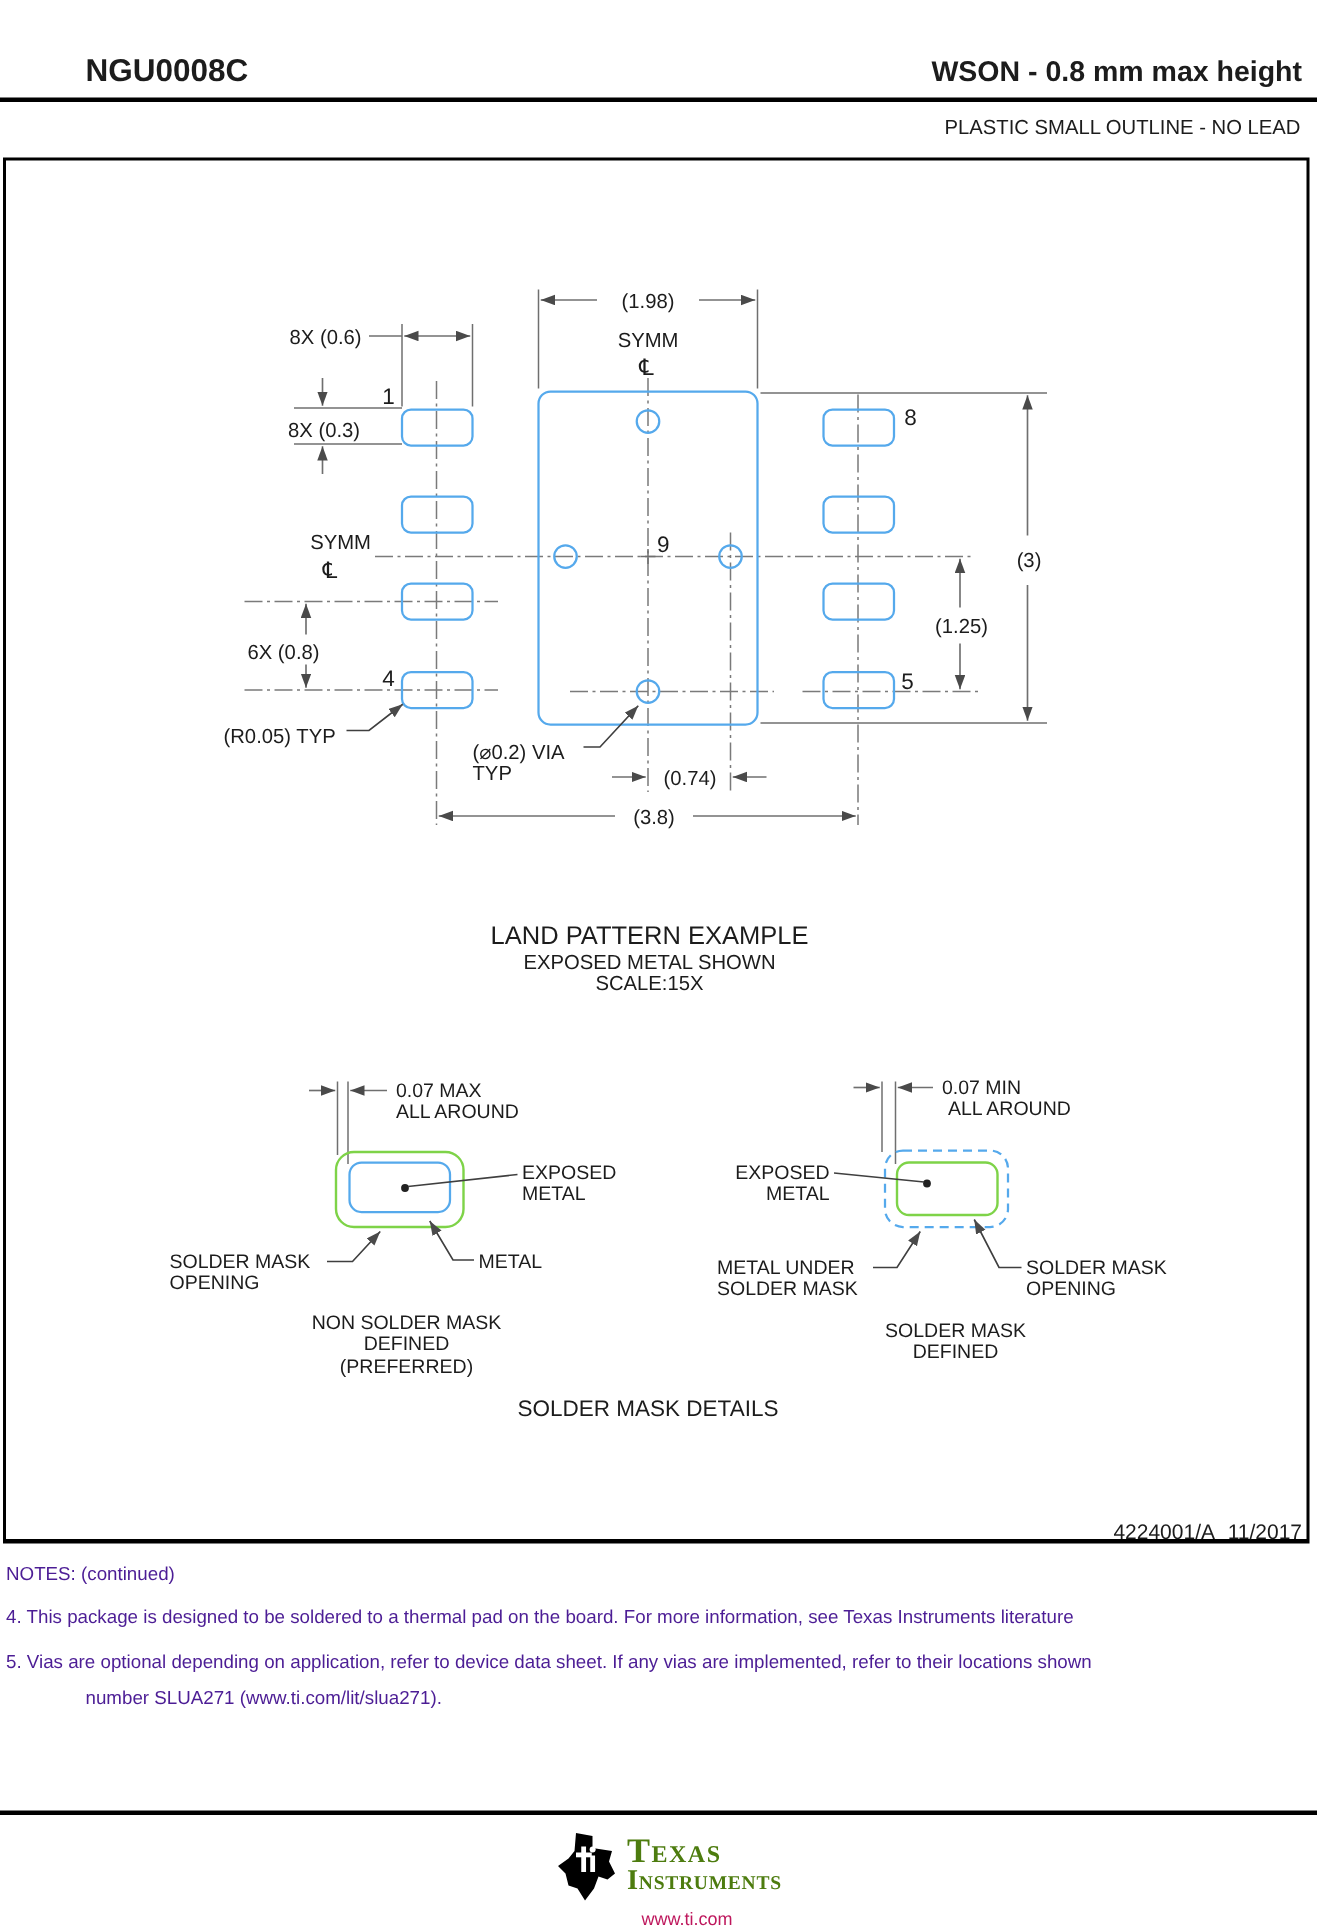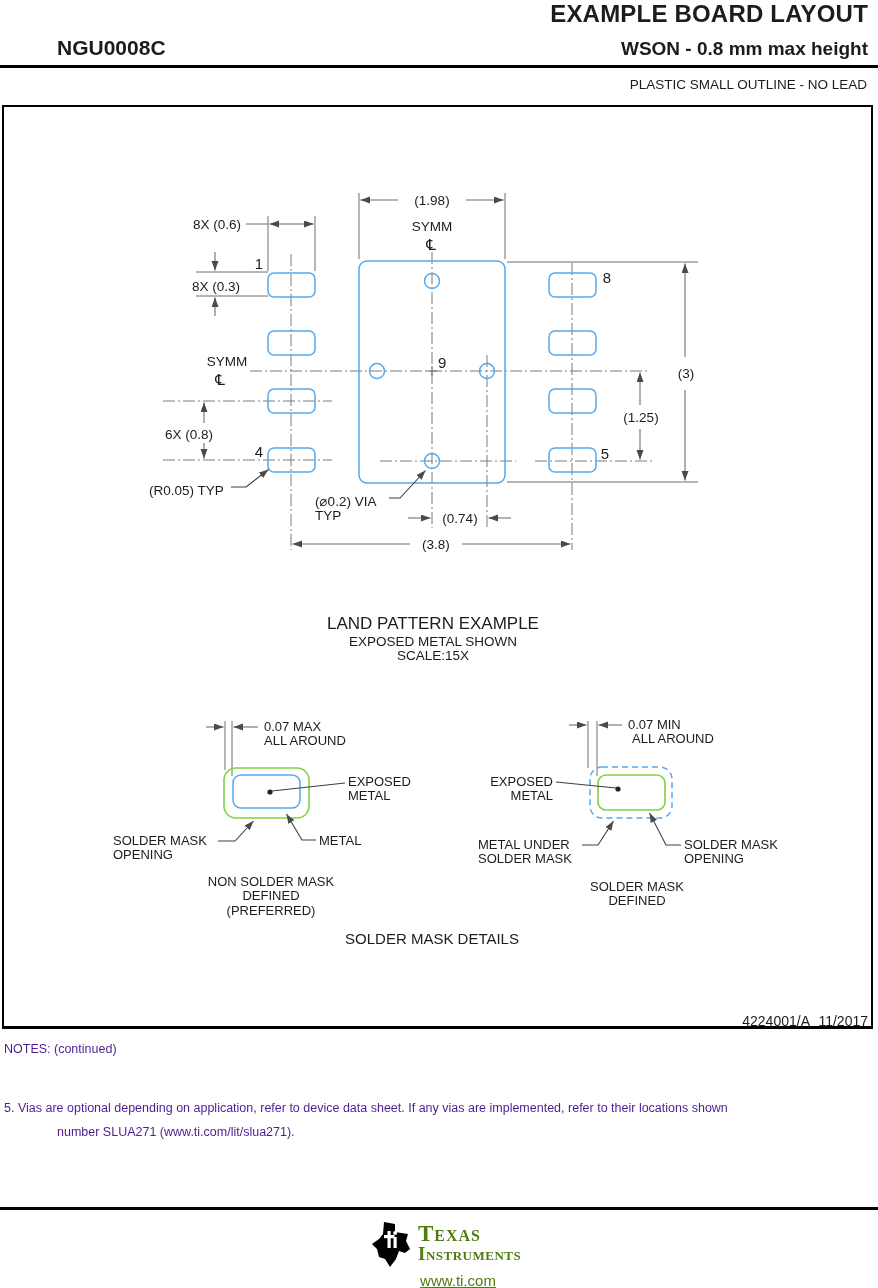--- a/index.html
+++ b/index.html
@@ -30,28 +30,27 @@
   .mid{text-anchor:middle;}
   .end{text-anchor:end;}
   
   .note-line{position:absolute;font-size:12.5px;white-space:nowrap;color:#4c1d95;}
   .bot-rule{top:1207px;left:0;width:878px;height:3px;background:#000;}
   .ti-logo{top:1222px;left:372px;display:flex;align-items:flex-start;}
   .ti-words{margin-left:6px;font-family:"Liberation Serif","DejaVu Serif",serif;
             font-weight:bold;color:#4d7c0f;line-height:1;}
   .ti-texas{font-size:23px;font-variant:small-caps;letter-spacing:1px;}
   .ti-instr{font-size:19px;font-variant:small-caps;letter-spacing:0.5px;margin-top:-1px;}
-  .ti-www{top:1272px;left:373px;width:170px;text-align:center;font-size:15px;color:#4d7c0f;text-decoration:underline;}
+  .ti-www{top:1272px;left:373px;width:170px;text-align:center;font-size:12px;color:#be185d;}
 </style>
 </head>
 <body>
 
 <div class="page">
 
-  <div class="abs hdr-title">EXAMPLE BOARD LAYOUT</div>
   <div class="abs hdr-part">NGU0008C</div>
   <div class="abs hdr-sub">WSON - 0.8 mm max height</div>
   <div class="abs hdr-rule"></div>
   <div class="abs hdr-pkg">PLASTIC SMALL OUTLINE - NO LEAD</div>
 
   <div class="abs frame"></div>
 
   <svg class="abs drawsvg" width="871" height="922" viewBox="2 105 871 922" xmlns="http://www.w3.org/2000/svg">
     <defs>
       <marker id="ah" markerUnits="userSpaceOnUse" markerWidth="10" markerHeight="8" refX="9.5" refY="3.5" orient="auto">
@@ -207,20 +206,21 @@
       <text class="t13s mid" x="637" y="905">DEFINED</text>
     </g>
 
     <text class="t15 mid" x="432" y="944">SOLDER MASK DETAILS</text>
 
     <text class="t14 end" x="810" y="1026">4224001/A</text>
     <text class="t14 end" x="868" y="1026">11/2017</text>
   </svg>
 
   <div class="note-line" style="left:4px;top:1042px;">NOTES: (continued)</div>
+  <div class="note-line" style="left:4px;top:1071px;">4. This package is designed to be soldered to a thermal pad on the board. For more information, see Texas Instruments literature</div>
   <div class="note-line" style="left:21px;top:1125px;margin-left:36px;">number SLUA271 (www.ti.com/lit/slua271).</div>
   <div class="note-line" style="left:4px;top:1101px;">5. Vias are optional depending on application, refer to device data sheet. If any vias are implemented, refer to their locations shown</div>
 
   <div class="abs bot-rule"></div>
   <div class="abs ti-logo">
     <svg width="40" height="46" viewBox="0 0 40 46">
       <path fill="#000" d="M12,0 L23,2 L23,10 L36,12 L34,19 L38,27 L33,31 L27,29 L24,37 L18,45 L13,37 L7,35 L5,27 L0,22 L7,17 L11,12 Z"></path>
       <rect x="15.5" y="9" width="3.2" height="17" fill="#fff"></rect>
       <rect x="12" y="13" width="10.5" height="3.2" fill="#fff"></rect>
       <rect x="21.5" y="15" width="3.2" height="11" fill="#fff"></rect>

